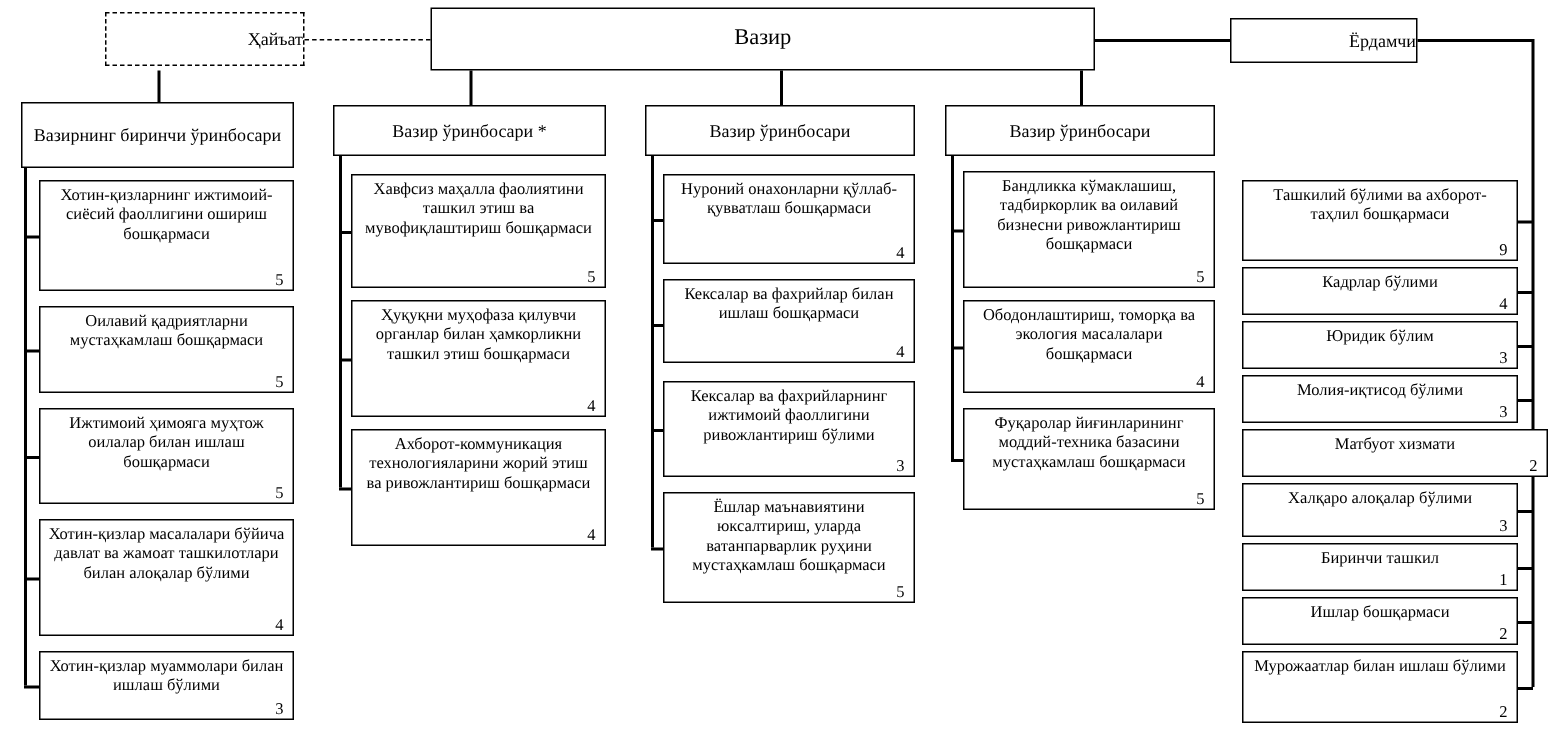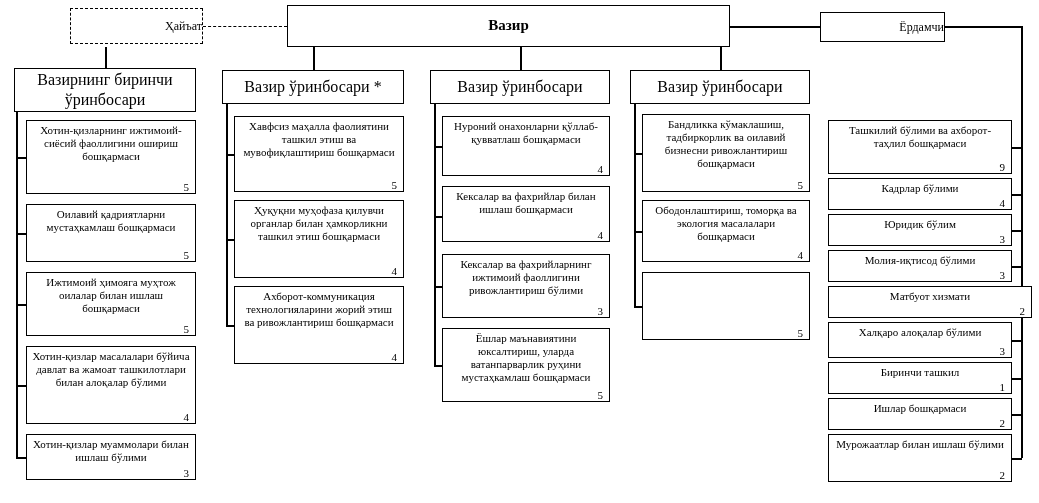--- a/index.html
+++ b/index.html
@@ -5,22 +5,22 @@
   * { box-sizing: border-box; }
   html,body { margin:0; padding:0; background:#fff; }
   body { font-family:"Liberation Serif","DejaVu Serif",serif; color:#000; }
   .canvas { position:relative; width:1039px; height:503px; background:#fff; overflow:hidden; }
 
   .box { position:absolute; border:1.5px solid #000; background:#fff;
          display:flex; align-items:center; justify-content:center; text-align:center; }
   .box.dashedbox { border-style:dashed; }
   .box.item { align-items:flex-start; padding:3px 5px 13px 5px; }
   .lbl { width:100%; font-size:11px; line-height:1.18; }
-  .head1 .lbl { font-size:15px; font-weight:bold;text-align:center; }
-  .head2 .lbl { font-size:16px; line-height:1.25; }
+  .head1 .lbl { font-size:15px; font-weight:normal;text-align:center; }
+  .head2 .lbl { font-size:12px; line-height:1.25; }
   .topsmall .lbl { font-size:12px;text-align:right; }
   .num { position:absolute; right:6px; bottom:0px; font-size:11px; }
 
   .vline { position:absolute; width:1.5px; background:#000; }
   .hline { position:absolute; height:1.5px; background:#000; }
   .dash  { position:absolute; height:0; border-top:1.5px dashed #000; }
 </style>
 </head>
 <body>
 
@@ -135,20 +135,21 @@
 
   <div class="box item" style="left:642px;top:114px;width:168px;height:78px">
     <div class="lbl">Бандликка кўмаклашиш, тадбиркорлик ва оилавий бизнесни ривожлантириш бошқармаси</div>
     <div class="num">5</div>
   </div>
   <div class="box item" style="left:642px;top:200px;width:168px;height:62px">
     <div class="lbl">Ободонлаштириш, томорқа ва экология масалалари бошқармаси</div>
     <div class="num">4</div>
   </div>
   <div class="box item" style="left:642px;top:272px;width:168px;height:68px">
+    <div class="lbl">Фуқаролар йиғинларининг моддий-техника базасини мустаҳкамлаш бошқармаси</div>
     <div class="num">5</div>
   </div>
 
   <div class="hline" style="left:1012px;top:147px;width:10px"></div>
   <div class="hline" style="left:1012px;top:194px;width:10px"></div>
   <div class="hline" style="left:1012px;top:230px;width:10px"></div>
   <div class="hline" style="left:1012px;top:266px;width:10px"></div>
   <div class="hline" style="left:1012px;top:302px;width:10px"></div>
   <div class="hline" style="left:1012px;top:340px;width:10px"></div>
   <div class="hline" style="left:1012px;top:378px;width:10px"></div>

